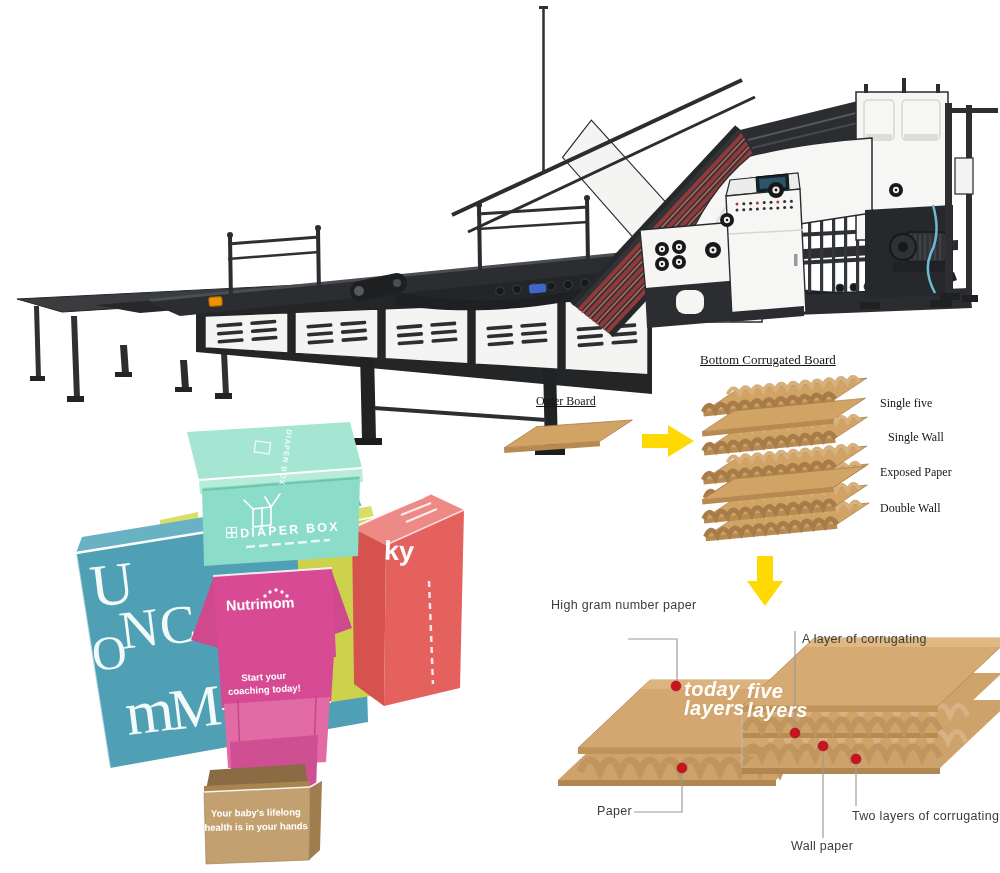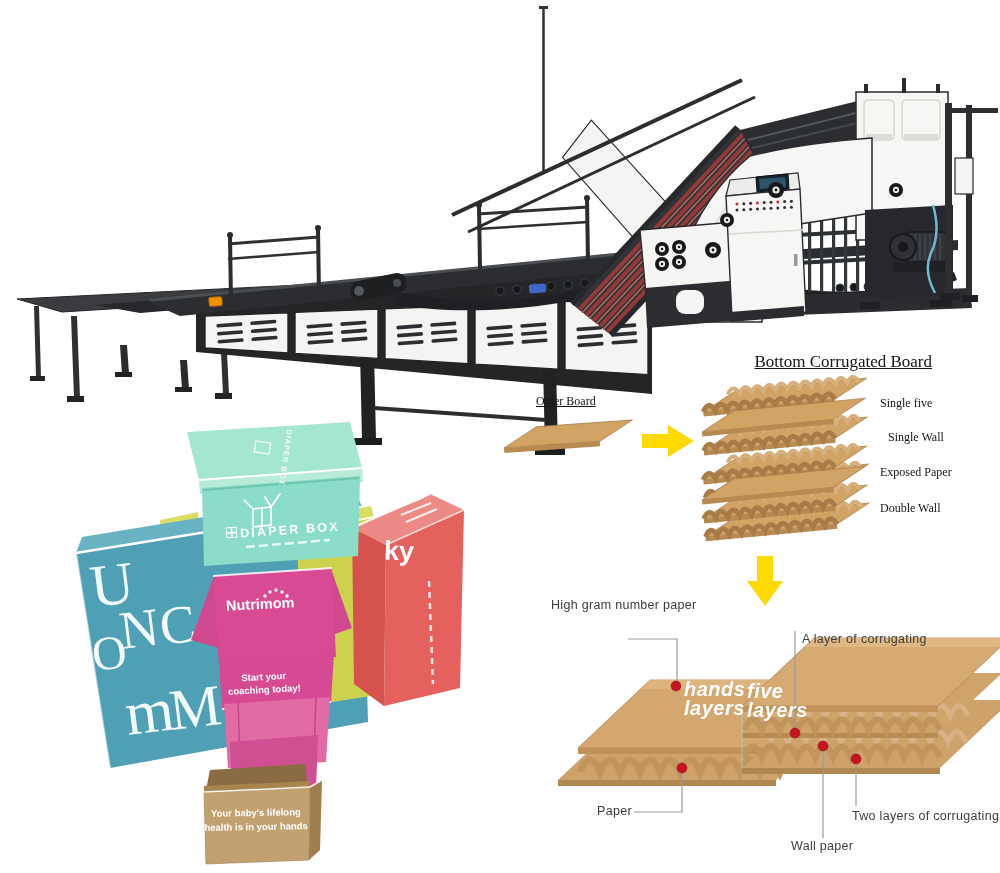--- a/index.html
+++ b/index.html
@@ -457,36 +457,36 @@
       <polygon points="230,742 318,735 316,790 232,796" fill="#cf4f93"></polygon>
       <polygon points="210,770 305,764 308,786 206,790" fill="#8a6b44"></polygon>
       <polygon points="204,786 310,781 310,787 204,792" fill="#a8854f"></polygon>
       <polygon points="310,787 322,780 320,850 309,860" fill="#a07d4e"></polygon>
       <polygon points="204,792 310,787 309,860 206,864" fill="#c2a070" stroke="#9b7c4e" stroke-width="0.6"></polygon>
       <line x1="204" y1="792" x2="310" y2="787" stroke="rgba(255,255,255,.9)" stroke-width="1.5"></line>
       <line x1="310" y1="787" x2="322" y2="780" stroke="rgba(255,255,255,.9)" stroke-width="1.5"></line>
     </g>
   </svg>
 
-  <div class="serif-lbl underline" style="left:700px;top:352px;width:232px;text-align:right;font-size:17px">Bottom Corrugated Board</div>
+  <div class="serif-lbl underline" style="left:700px;top:352px;width:232px;text-align:left;font-size:13px">Bottom Corrugated Board</div>
   <div class="serif-lbl underline" style="left:536px;top:394px">Outer Board</div>
 
   <div class="serif-lbl" style="left:880px;top:396px">Single five</div>
   <div class="serif-lbl" style="left:888px;top:430px">Single Wall</div>
   <div class="serif-lbl" style="left:880px;top:465px">Exposed Paper</div>
   <div class="serif-lbl" style="left:880px;top:501px">Double Wall</div>
 
   <div class="sans-lbl" style="left:551px;top:598px">High gram number paper</div>
   <div class="sans-lbl" style="left:802px;top:632px">A layer of corrugating</div>
   <div class="sans-lbl" style="left:597px;top:804px">Paper</div>
   <div class="sans-lbl" style="left:791px;top:839px">Wall paper</div>
   <div class="sans-lbl" style="left:852px;top:809px">Two layers of corrugating</div>
 
   <div class="layers-lbl" style="left:684px;top:680px">
-    <span>hands</span><br>
+    <span>today</span><br>
     <span>layers</span>
   </div>
   <div class="layers-lbl" style="left:747px;top:682px">
     <span>five</span><br>
     <span>layers</span>
   </div>
 
   <div class="boxtext" style="left:294px;top:430px;font-size:7.5px;letter-spacing:1px;color:rgba(255,255,255,.85);transform:rotate(98deg);transform-origin:0 0">DIAPER BOX</div>
   <div class="grid-icon" style="left:226px;top:527px"></div>
   <div class="boxtext" style="left:240px;top:523px;font-size:12.5px;letter-spacing:2.2px;transform:rotate(-4deg)">DIAPER BOX</div>

